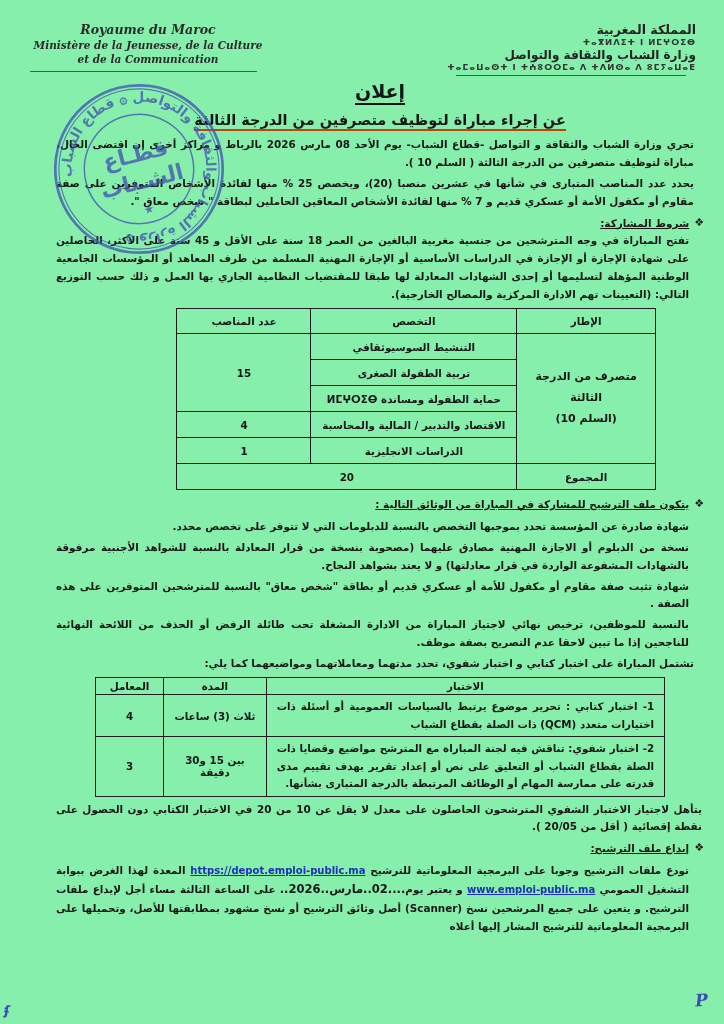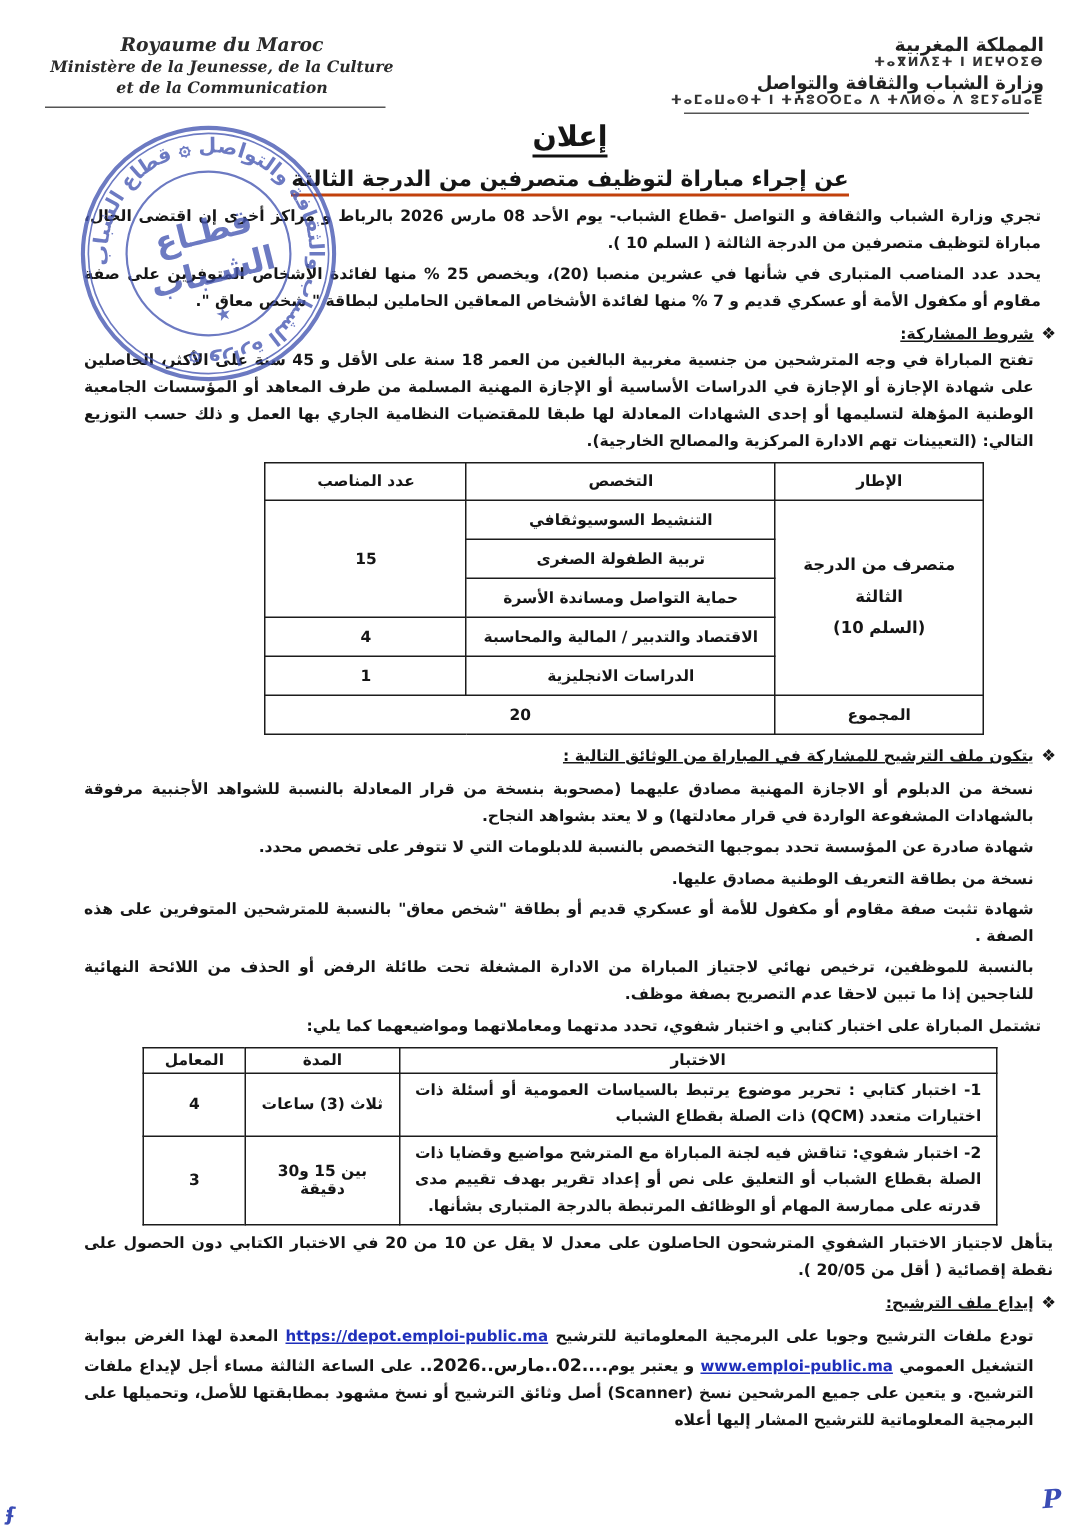--- a/index.html
+++ b/index.html
@@ -1,20 +1,20 @@
 <!DOCTYPE html>
 <html lang="ar"><head>
 <meta charset="utf-8">
 <style>
   html,body{margin:0;padding:0;background:#e8e8e4;}
   .page{
     position:relative;
     width:724px;height:1024px;
     margin:0 auto;
-    background:#ffffff;
+    background:#86efac;
     font-family:"DejaVu Sans",sans-serif;
     color:#161616;
     overflow:hidden;
     box-sizing:border-box;
   }
   
   .hdr{
     display:flex;justify-content:space-between;align-items:flex-start;
     padding:22px 28px 0 30px;direction:ltr;
   }
@@ -137,44 +137,43 @@
           <div>متصرف من الدرجة الثالثة</div>
           <div>(السلم 10)</div>
         </td>
         <td>التنشيط السوسيوثقافي</td>
         <td rowspan="3">15</td>
       </tr>
       <tr>
             <td>تربية الطفولة الصغرى</td>
           </tr>
       <tr>
-            <td>حماية التواصل ومساندة الأسرة</td>
+            <td>حماية الطفولة ومساندة ⵍⵎⵖⵔⵉⴱ</td>
           </tr>
       <tr>
         <td>الاقتصاد والتدبير / المالية والمحاسبة</td>
         <td>4</td>
       </tr>
       <tr>
         <td>الدراسات الانجليزية</td>
         <td>1</td>
       </tr>
       <tr>
         <td>المجموع</td>
         <td colspan="2">20</td>
       </tr>
     </tbody>
       </table>
 
     <div class="brow">
       <span class="bl">❖</span>
       <span class="bt sec-title">يتكون ملف الترشيح للمشاركة في المباراة من الوثائق التالية :</span>
     </div>
+    <div class="par plain">شهادة صادرة عن المؤسسة تحدد بموجبها التخصص بالنسبة للدبلومات التي لا تتوفر على تخصص محدد.</div>
     <div class="par plain">نسخة من الدبلوم أو الاجازة المهنية مصادق عليهما (مصحوبة بنسخة من قرار المعادلة بالنسبة للشواهد الأجنبية مرفوقة بالشهادات المشفوعة الواردة في قرار معادلتها) و لا يعتد بشواهد النجاح.</div>
-    <div class="par plain">شهادة صادرة عن المؤسسة تحدد بموجبها التخصص بالنسبة للدبلومات التي لا تتوفر على تخصص محدد.</div>
-    <div class="par plain">نسخة من بطاقة التعريف الوطنية مصادق عليها.</div>
     <div class="par plain">شهادة تثبت صفة مقاوم أو مكفول للأمة أو عسكري قديم أو بطاقة "شخص معاق" بالنسبة للمترشحين المتوفرين على هذه الصفة .</div>
     <div class="par plain">بالنسبة للموظفين، ترخيص نهائي لاجتياز المباراة من الادارة المشغلة تحت طائلة الرفض أو الحذف من اللائحة النهائية للناجحين إذا ما تبين لاحقا عدم التصريح بصفة موظف.</div>
 
     <div class="par">تشتمل المباراة على اختبار كتابي و اختبار شفوي، تحدد مدتهما ومعاملاتهما ومواضيعهما كما يلي:</div>
 
     <table class="t2">
       <tbody>
           <tr>
         <th style="width:70%">الاختبار</th>
         <th style="width:18%">المدة</th>

